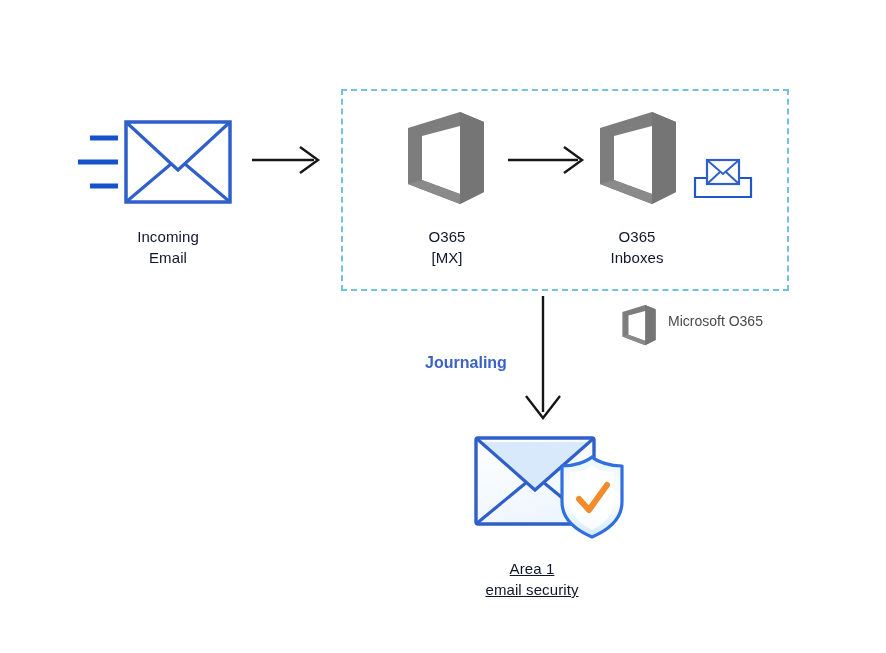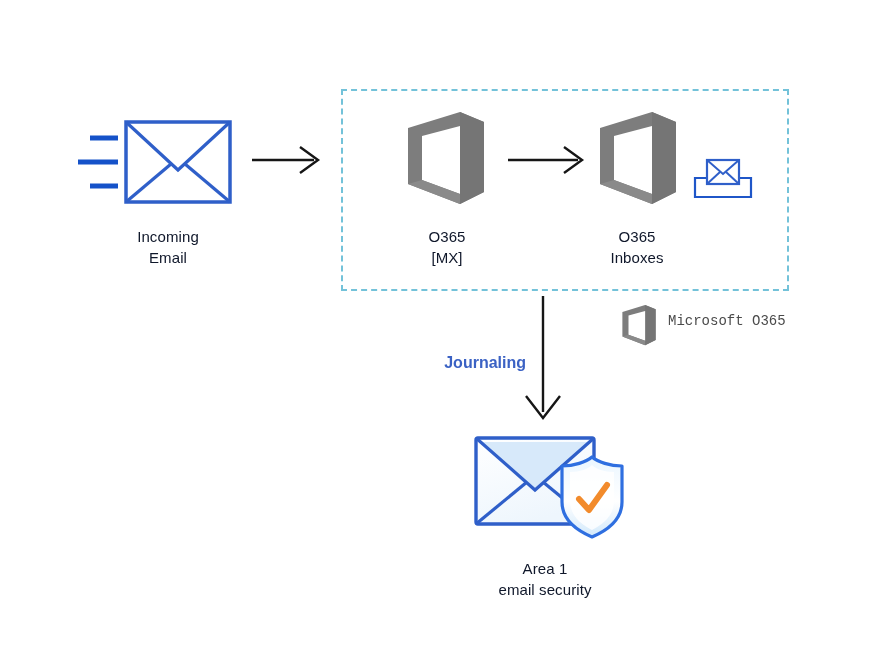--- a/index.html
+++ b/index.html
@@ -59,41 +59,41 @@
   #arrow-mx-to-inbox      { left: 508px; top: 140px; width: 80px; height: 40px; }
   #arrow-journaling       { left: 505px; top: 296px; width: 76px; height: 126px; }
 
   
   #legend-o365-icon { left: 620px; top: 304px; width: 38px; height: 42px; }
   #legend-o365-label {
     position: absolute;
     left: 668px; top: 313px;
     font-size: 14px;
     color: #4a4a4a;
-    font-family: Liberation Mono, monospace;
+    font-family: Liberation Sans, sans-serif;
     white-space: pre;
     text-align: left;
   }
 
   
   #journaling-label {
     position: absolute;
     left: 406px; top: 354px;
     width: 120px;
-    text-align: right;
+    text-align: center;
     font-size: 16px;
     font-weight: bold;
     color: #3b62c4;
     font-family: "Liberation Sans", sans-serif;
     white-space: pre;
   }
 
   
   #area1-node  { left: 470px; top: 432px; width: 160px; height: 110px; }
-  #area1-label { left: 455px; top: 558px; width: 180px; }
+  #area1-label { left: 442px; top: 558px; width: 180px; text-decoration: underline; }
 </style>
 </head>
 <body>
 
 <svg id="canvas" viewBox="0 0 886 653" aria-hidden="true">
   <defs>
     <linearGradient id="shieldGrad" x1="0" y1="0" x2="0" y2="1">
       <stop offset="0%" stop-color="#eaf6ff"></stop>
       <stop offset="55%" stop-color="#ffffff"></stop>
       <stop offset="100%" stop-color="#d2e9fb"></stop>

